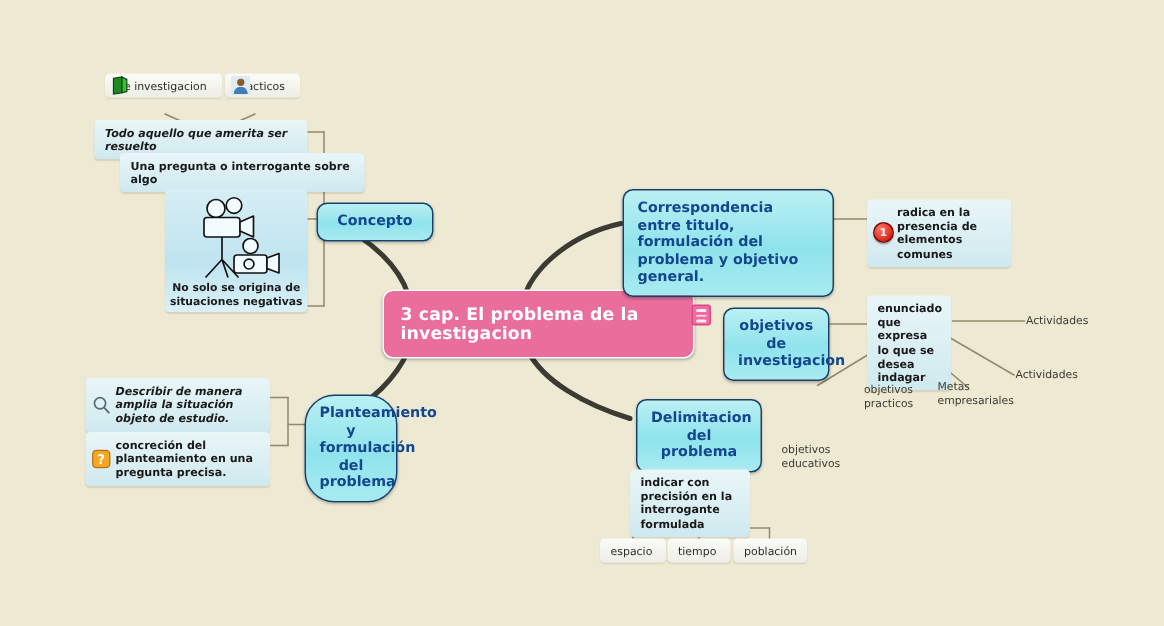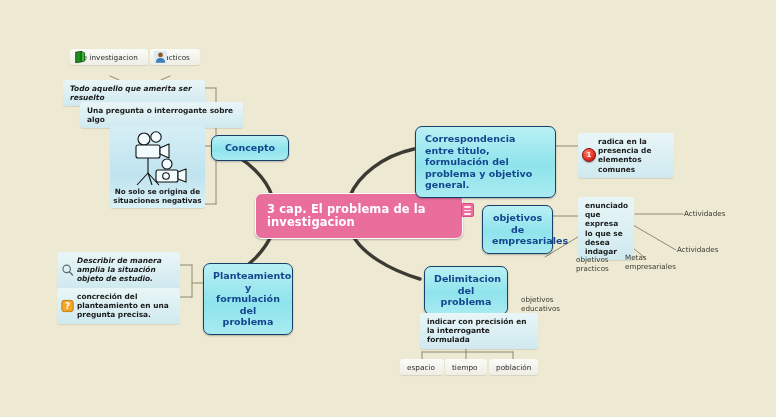--- a/index.html
+++ b/index.html
@@ -234,21 +234,21 @@
   </div>
 
   <div class="node pale with-icon" style="left:578px;top:133px;width:96px;">
     <div class="badge1">
       <span>1</span>
     </div>
     <span>radica en la presencia de elementos comunes</span>
   </div>
 
   <div class="node cyan" style="left:482px;top:205px;width:71px;">
-    <span>objetivos de empresariales</span>
+    <span>objetivos de investigacion</span>
   </div>
 
   <div class="node pale" style="left:578px;top:197px;width:56px;">
     <span>enunciado que expresa lo que se desea indagar</span>
   </div>
 
   <div class="node bare" style="left:684px;top:210px;width:70px;">
     <span>Actividades</span>
   </div>
   <div class="node bare" style="left:677px;top:246px;width:70px;">
@@ -257,21 +257,21 @@
   <div class="node bare" style="left:625px;top:254px;width:50px;">
     <span>Metas empresariales</span>
   </div>
   <div class="node bare" style="left:576px;top:256px;width:44px;">
     <span>objetivos practicos</span>
   </div>
   <div class="node bare" style="left:521px;top:256px;width:48px;margin-top:40px;">
     <span>objetivos educativos</span>
   </div>
 
-  <div class="node cyan" style="left:203px;top:263px;width:90px;">
+  <div class="node cyan" style="left:203px;top:263px;width:62px;border-radius:20px;">
     <span>Planteamiento y formulación del problema</span>
   </div>
 
   <div class="node pale with-icon" style="left:57px;top:252px;width:123px;font-style:italic;">
     <svg class="ic" viewBox="0 0 16 16">
       <circle cx="7" cy="6.6" r="4.6" fill="none" stroke="#5a6b72" stroke-width="1.4"></circle>
       <path d="M10.4 10.2 L14.2 14.2" stroke="#5a6b72" stroke-width="1.6" stroke-linecap="round"></path>
     </svg>
     <span>Describir de manera amplia la situación objeto de estudio.</span>
   </div>
@@ -281,21 +281,21 @@
       <rect x="1" y="1" width="14" height="14" rx="3" fill="#f5a623" stroke="#b3700d" stroke-width="1"></rect>
       <text x="8" y="12" font-size="11" font-family="DejaVu Sans, sans-serif" font-weight="bold" fill="#ffffff" text-anchor="middle">?</text>
     </svg>
     <span>concreción del planteamiento en una pregunta precisa.</span>
   </div>
 
   <div class="node cyan" style="left:424px;top:266px;width:84px;">
     <span>Delimitacion del problema</span>
   </div>
 
-  <div class="node pale" style="left:420px;top:313px;width:118px;">
+  <div class="node pale" style="left:420px;top:313px;width:80px;">
     <span>indicar con precisión en la interrogante formulada</span>
   </div>
 
   <div class="node chip" style="left:400px;top:359px;width:44px;">
     <span>espacio</span>
   </div>
   <div class="node chip" style="left:445px;top:359px;width:42px;">
     <span>tiempo</span>
   </div>
   <div class="node chip" style="left:489px;top:359px;width:49px;">

